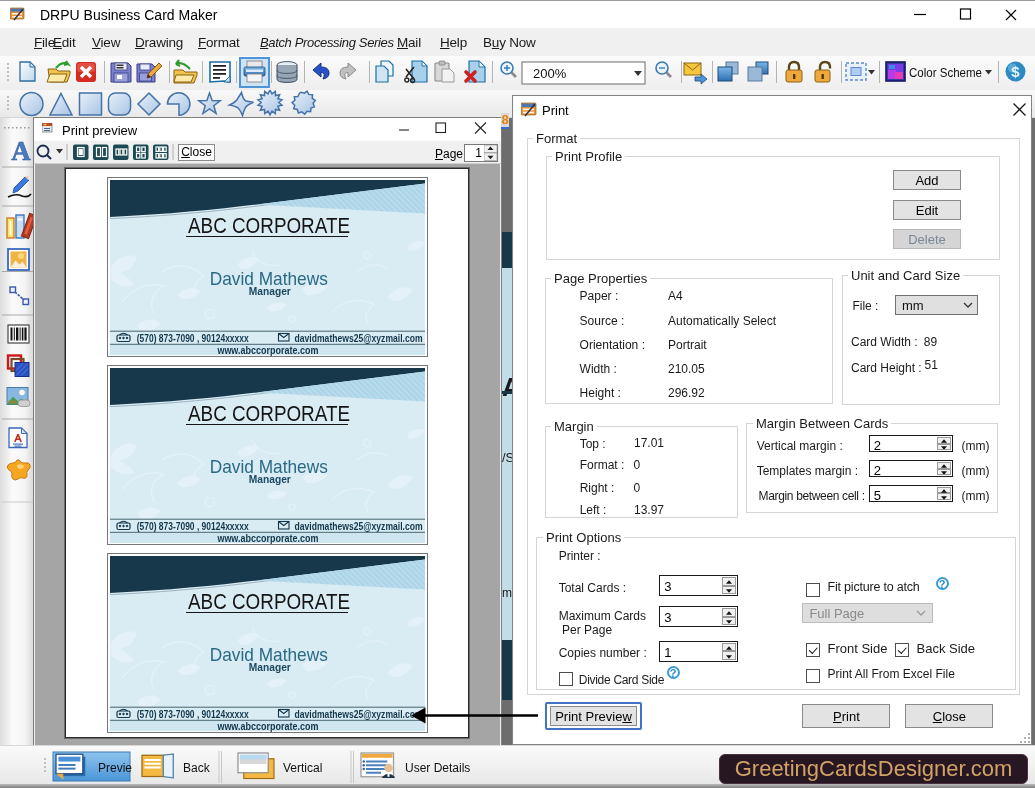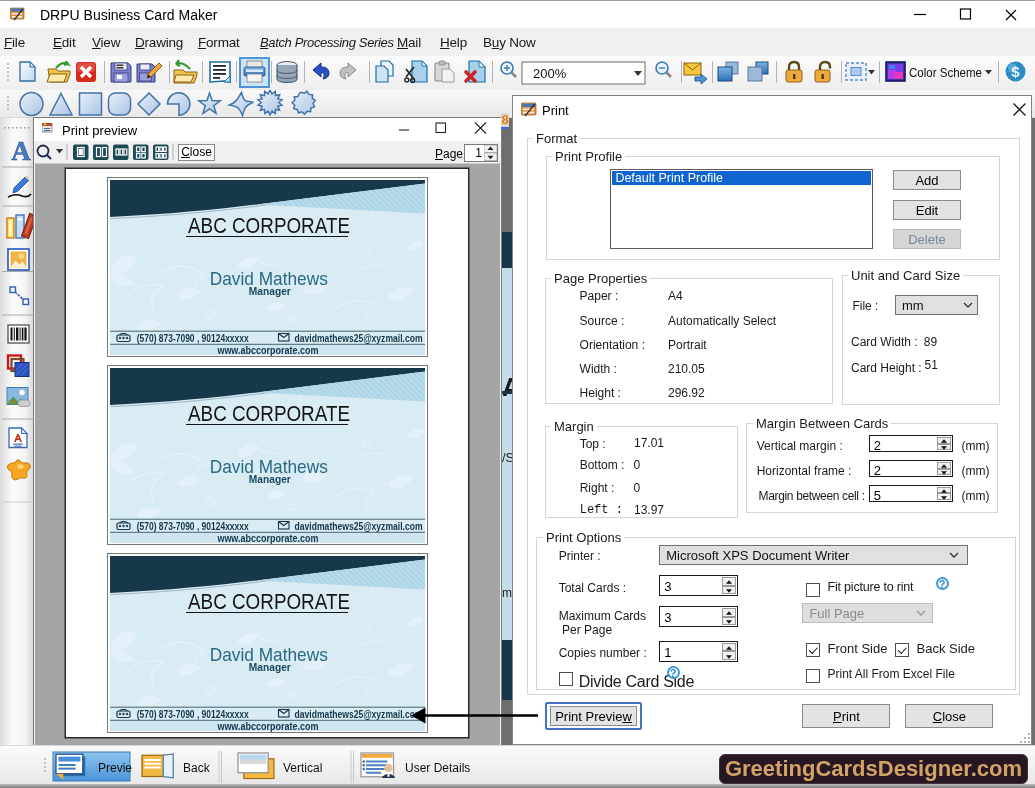--- a/index.html
+++ b/index.html
@@ -36,42 +36,42 @@
 .combo{position:absolute;background:#e0e0e0;border:1px solid #707070;font-size:13px;color:#111;}
 .combo.dis{background:#dedede;border-color:#bcbcbc;}
 .qm{position:absolute;width:13px;height:13px;border:2px solid #3a9ad8;border-radius:50%;color:#2a8ac8;font-size:11px;font-weight:bold;text-align:center;line-height:11px;background:#fff;}
 .qm::after{content:"?";}
 .spin .ud{position:absolute;right:1px;top:1px;width:14px;bottom:1px;}
 .spin .ud div{position:absolute;left:0;width:14px;height:50%;background:#f0f0f0;border:1px solid #9a9a9a;}
 .spin .ud div.u{top:0;}.spin .ud div.d{bottom:0;}
 .spin .ud svg{position:absolute;left:3px;}
 
 #tabbar{left:0;top:745px;width:1035px;height:43px;background:linear-gradient(#fafafa,#e6e6e6);border-top:1px solid #d9d9d9;}
-#gcd{left:719px;top:754px;width:309px;height:30px;background:#261723;border:1px solid #4a3040;border-radius:6px;color:#d2a365;font-size:22px;text-align:center;line-height:28px;letter-spacing:0px;font-weight:bold;}
+#gcd{left:719px;top:754px;width:309px;height:30px;background:#261723;border:1px solid #4a3040;border-radius:6px;color:#d2a365;font-size:22px;text-align:center;line-height:28px;letter-spacing:0px;}
 .tabtext{position:absolute;top:761px;font-size:12px;color:#111;}
 </style></head>
 <body>
 
 <div class="abs" id="titlebar"></div>
 <svg class="abs" style="left:10px;top:7px" width="17" height="14" viewBox="0 0 17 14">
  <rect x="0" y="1" width="14" height="11" rx="1" fill="#e8923a" stroke="#7a5010" stroke-width="0.6"></rect>
  <rect x="0.6" y="1.6" width="13" height="3" fill="#4c78b4"></rect>
  <rect x="2" y="6" width="10" height="1.6" fill="#fff" opacity="0.9"></rect>
  <rect x="2" y="9" width="10" height="1.6" fill="#fff" opacity="0.9"></rect>
  <line x1="4" y1="13" x2="13" y2="2" stroke="#303030" stroke-width="1.4"></line>
 </svg>
 <div class="abs" id="title-text">DRPU Business Card Maker</div>
 <svg class="abs" style="left:905px;top:0" width="130px" height="28" viewBox="0 0 130 28">
  <line x1="9" y1="14.5" x2="21" y2="14.5" stroke="#000" stroke-width="1.2"></line>
  <rect x="55.5" y="9" width="10" height="10" fill="none" stroke="#000" stroke-width="1.2"></rect>
  <path d="M101 10 L111 20 M111 10 L101 20" stroke="#000" stroke-width="1.2"></path>
 </svg>
 
 <div class="abs" id="menubar"></div>
-<div class="mi" style="left:4px"><u>F</u>ile</div>
+<div class="mi" style="left:34px"><u>F</u>ile</div>
 <div class="mi" style="left:53px"><u>E</u>dit</div>
 <div class="mi" style="left:92px"><u>V</u>iew</div>
 <div class="mi" style="left:135px"><u>D</u>rawing</div>
 <div class="mi" style="left:198px"><u>F</u>ormat</div>
 <div class="mi" style="left:260px;font-size:13px;letter-spacing:-0.35px;font-style:italic;"><u>B</u>atch Processing Series</div>
 <div class="mi" style="left:397px"><u>M</u>ail</div>
 <div class="mi" style="left:440px"><u>H</u>elp</div>
 <div class="mi" style="left:483px">B<u>u</u>y Now</div>
 
 <div class="abs" id="toolbar1"></div>
@@ -626,23 +626,20 @@
  <div class="abs" style="left:29px;top:7px;font-size:13px;">Print</div>
  <svg class="abs" style="left:499px;top:6px" width="16" height="15" viewBox="0 0 16 15">
       <path d="M1.5 1.5 l12 12 M13.5 1.5 l-12 12" stroke="#1a1a1a" stroke-width="1.3"></path>
     </svg>
 
  <div class="gb" style="left:13.6px;top:41.7px;width:493px;height:557px;"></div>
  <div class="gl" style="left:20px;top:35px;">Format</div>
  <div class="gb" style="left:33px;top:59.5px;width:454px;height:104px;"></div>
  <div class="gl" style="left:39px;top:53px;">Print Profile</div>
 
- <div class="abs" style="left:97.4px;top:73px;width:263px;height:80px;background:#fff;border:1px solid #5a5a5a;">
-  <div style="position:absolute;left:1px;top:1px;right:1px;height:14px;background:#0f64cf;color:#fff;font-size:12.5px;padding-left:3px;line-height:14px;">Default Print Profile</div>
- </div>
  <div class="btn" style="left:380px;top:74px;width:68px;height:20px;line-height:19px;">Add</div>
  <div class="btn" style="left:380px;top:104px;width:68px;height:20px;line-height:19px;">Edit</div>
  <div class="btn" style="left:380px;top:133px;width:68px;height:20px;line-height:19px;background:#d5d5d5;border-color:#b8b8b8;color:#7a8898;">Delete</div>
 
  <div class="gb" style="left:31.5px;top:181.5px;width:288px;height:126px;"></div>
  <div class="gl" style="left:38px;top:175px;">Page Properties</div>
  <div class="lbl" style="left:66.6px;top:193px;">Paper :</div>
     <div class="lbl" style="left:155px;top:193px;">A4</div>
  <div class="lbl" style="left:66.6px;top:218px;">Source :</div>
     <div class="lbl" style="left:155px;top:218px;">Automatically Select</div>
@@ -664,43 +661,43 @@
  </div>
  <div class="lbl" style="left:338px;top:239px;">Card Width :</div>
     <div class="lbl" style="left:410.8px;top:239px;">89</div>
  <div class="lbl" style="left:338px;top:264.5px;">Card Height :</div>
     <div class="lbl" style="left:411.6px;top:262px;">51</div>
 
  <div class="gb" style="left:32px;top:329.5px;width:193px;height:92px;"></div>
  <div class="gl" style="left:38px;top:323px;">Margin</div>
  <div class="lbl" style="left:66.7px;top:341px;">Top :</div>
     <div class="lbl" style="left:121px;top:340px;">17.01</div>
- <div class="lbl" style="left:66.7px;top:362px;">Bottom :</div>
+ <div class="lbl" style="left:66.7px;top:362px;">Format :</div>
     <div class="lbl" style="left:120.5px;top:362px;">0</div>
  <div class="lbl" style="left:66.7px;top:385px;">Right :</div>
     <div class="lbl" style="left:120.5px;top:385px;">0</div>
- <div class="lbl" style="left:66.7px;top:407px;font-family:Liberation Mono, monospace;">Left :</div>
+ <div class="lbl" style="left:66.7px;top:407px;">Left :</div>
     <div class="lbl" style="left:121px;top:407px;">13.97</div>
 
  <div class="gb" style="left:233.3px;top:327px;width:252px;height:90px;"></div>
  <div class="gl" style="left:240px;top:320px;">Margin Between Cards</div>
  <div class="lbl" style="left:243.7px;top:343px;">Vertical margin :</div>
  <div class="spin" style="left:355.7px;top:339.3px;width:84px;height:17px;">
       <span class="v">2</span>
       <div class="ud">
         <div class="u"></div>
         <div class="d"></div>
         <svg width="8" height="13" viewBox="0 0 8 13" style="top:1px">
           <path d="M1 4.75 l3 -3.5 3 3.5 z" fill="#111"></path>
           <path d="M1 8.25 l3 3.5 3 -3.5 z" fill="#111"></path>
         </svg>
       </div>
     </div>
  <div class="lbl" style="left:448.5px;top:343px;">(mm)</div>
- <div class="lbl" style="left:243.7px;top:368px;">Horizontal frame :</div>
+ <div class="lbl" style="left:243.7px;top:368px;">Templates margin :</div>
  <div class="spin" style="left:355.7px;top:364.2px;width:84px;height:17px;">
       <span class="v">2</span>
       <div class="ud">
         <div class="u"></div>
         <div class="d"></div>
         <svg width="8" height="13" viewBox="0 0 8 13" style="top:1px">
           <path d="M1 4.75 l3 -3.5 3 3.5 z" fill="#111"></path>
           <path d="M1 8.25 l3 3.5 3 -3.5 z" fill="#111"></path>
         </svg>
       </div>
@@ -716,40 +713,34 @@
           <path d="M1 4.75 l3 -3.5 3 3.5 z" fill="#111"></path>
           <path d="M1 8.25 l3 3.5 3 -3.5 z" fill="#111"></path>
         </svg>
       </div>
     </div>
  <div class="lbl" style="left:448.5px;top:393px;">(mm)</div>
 
  <div class="gb" style="left:23px;top:440.5px;width:480px;height:153px;"></div>
  <div class="gl" style="left:30px;top:434px;">Print Options</div>
  <div class="lbl" style="left:45.7px;top:453px;">Printer :</div>
- <div class="combo" style="left:146.2px;top:449px;width:309px;height:20px;">
-  <span style="position:absolute;left:6px;top:2px;">Microsoft XPS Document Writer</span>
-  <svg style="position:absolute;right:8px;top:6px" width="10" height="7" viewBox="0 0 10 7">
-        <path d="M1 1 l4 4 4 -4" fill="none" stroke="#333" stroke-width="1.3"></path>
-      </svg>
- </div>
  <div class="lbl" style="left:45.7px;top:485px;">Total Cards :</div>
  <div class="spin" style="left:146.2px;top:479.2px;width:79px;height:21px;">
       <span class="v" style="top:3px;">3</span>
       <div class="ud">
         <div class="u"></div>
         <div class="d"></div>
         <svg width="8" height="17" viewBox="0 0 8 17" style="top:1px">
           <path d="M1 5.75 l3 -3.5 3 3.5 z" fill="#111"></path>
           <path d="M1 11.25 l3 3.5 3 -3.5 z" fill="#111"></path>
         </svg>
       </div>
     </div>
  <div class="cb" style="left:293.4px;top:486.7px;"></div>
- <div class="lbl" style="left:314.5px;top:484px;font-size:12.5px;letter-spacing:-0.2px;">Fit picture to rint</div>
+ <div class="lbl" style="left:314.5px;top:484px;font-size:12.5px;letter-spacing:-0.2px;">Fit picture to atch</div>
  <div class="qm" style="left:422.5px;top:481px;"></div>
  <div class="lbl" style="left:45.7px;top:512.8px;">Maximum Cards<br>&nbsp;Per Page</div>
  <div class="spin" style="left:146.2px;top:510.3px;width:79px;height:21px;">
       <span class="v" style="top:3px;">3</span>
       <div class="ud">
         <div class="u"></div>
         <div class="d"></div>
         <svg width="8" height="17" viewBox="0 0 8 17" style="top:1px">
           <path d="M1 5.75 l3 -3.5 3 3.5 z" fill="#111"></path>
           <path d="M1 11.25 l3 3.5 3 -3.5 z" fill="#111"></path>
@@ -774,21 +765,21 @@
         </svg>
       </div>
     </div>
  <div class="cb ck" style="left:293.4px;top:547px;"></div>
  <div class="lbl" style="left:314.5px;top:544.5px;font-size:13px;">Front Side</div>
  <div class="cb ck" style="left:382.3px;top:547px;"></div>
  <div class="lbl" style="left:403.5px;top:544.5px;font-size:13px;">Back Side</div>
  <div class="cb" style="left:293.4px;top:573px;"></div>
  <div class="lbl" style="left:314.5px;top:570.5px;">Print All From Excel File</div>
  <div class="cb" style="left:45.7px;top:575.6px;"></div>
- <div class="lbl" style="left:65.8px;top:577px;font-size:16px;letter-spacing:-0.3px;">Divide Card Side</div>
+ <div class="lbl" style="left:65.8px;top:577px;font-size:12px;letter-spacing:-0.3px;">Divide Card Side</div>
  <div class="qm" style="left:153.7px;top:570px;"></div>
 
  <div class="abs" style="left:32px;top:606px;width:97px;height:28px;border:2px solid #4472c4;border-radius:2px;"></div>
  <div class="btn" style="left:37px;top:610px;width:87px;height:20px;line-height:19px;">Print Previe<u>w</u></div>
  <div class="btn" style="left:289.4px;top:607.6px;width:88px;height:24px;line-height:23px;"><u>P</u>rint</div>
  <div class="btn" style="left:392.4px;top:607.6px;width:88px;height:24px;line-height:23px;"><u>C</u>lose</div>
  <svg class="abs" style="left:507px;top:637px" width="12" height="12" viewBox="0 0 12 12">
       <g fill="#b0b0b0">
         <rect x="8" y="8" width="2" height="2"></rect>
         <rect x="8" y="4" width="2" height="2"></rect>

